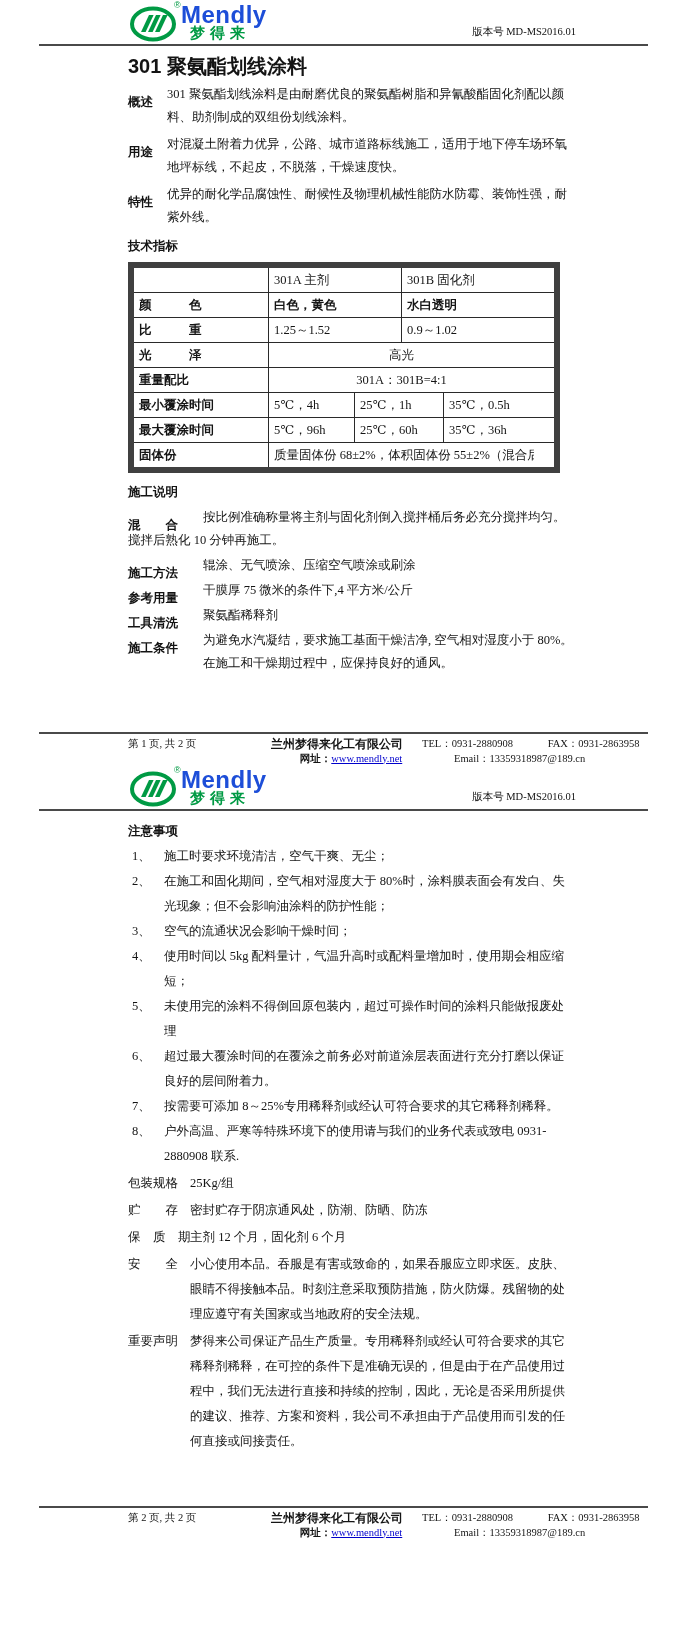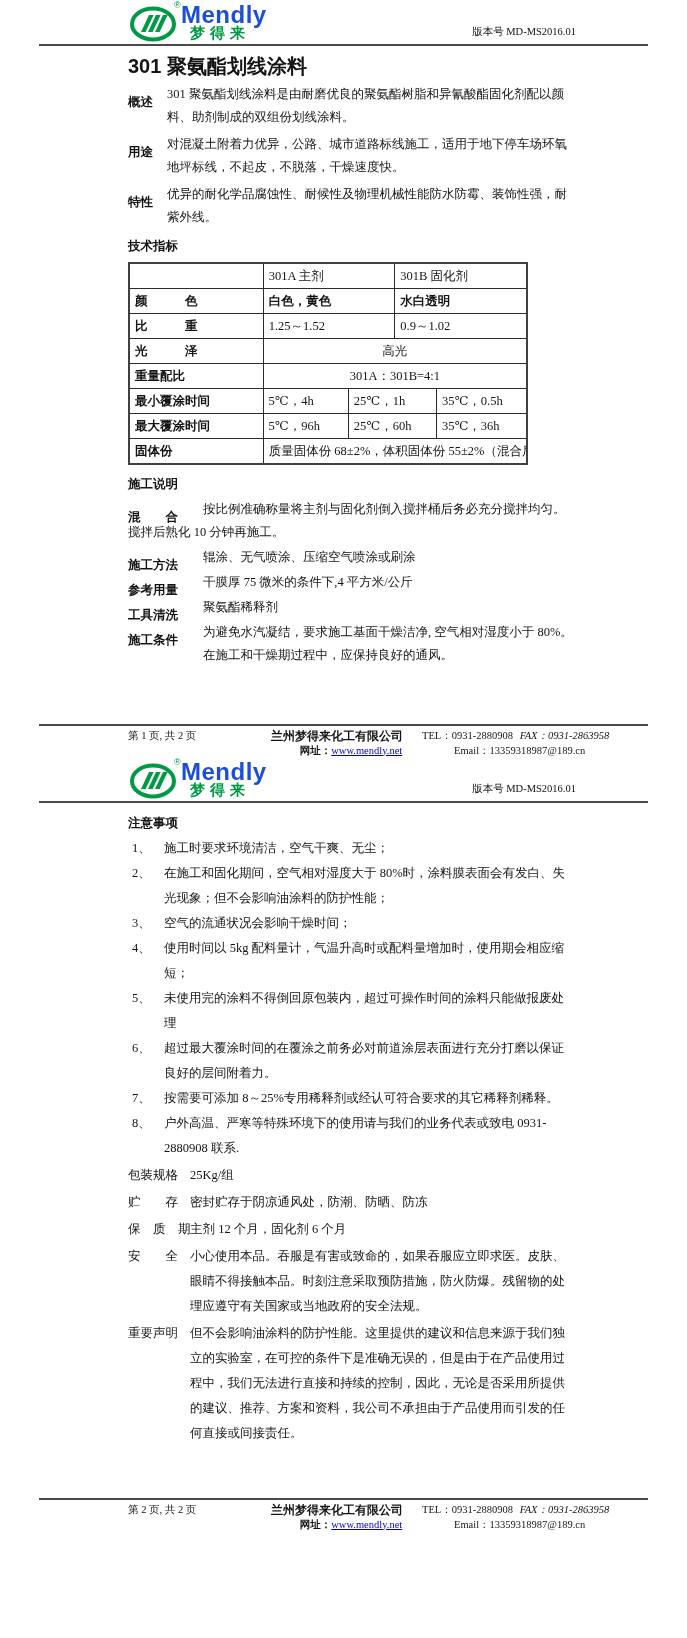--- a/index.html
+++ b/index.html
@@ -35,21 +35,21 @@
   .heading { font-family:"Liberation Sans","DejaVu Sans",sans-serif;
              font-weight:700; font-size:12.5px; line-height:23px; margin-top:6px; }
   .sec { position:relative; line-height:23px; margin-top:4px; }
   .sec .lbl { position:absolute; left:0; top:8px; font-weight:700;
               font-family:"Liberation Sans","DejaVu Sans",sans-serif; white-space:pre; }
   .o-sec { padding-left:39px; }
   .m-sec { padding-left:75px; margin-top:2px; }
   .note { line-height:23px; margin-top:0; }
 
   
-  .tech-table { width:400px; margin-top:4px; border:2px solid #404040; font-size:12.5px; }
+  .tech-table { width:432px; margin-top:4px; border:6px solid #404040; font-size:12.5px; }
   .trow { display:flex; border-top:1px solid #2a2a2a; }
   .trow:first-child { border-top:0; }
   .tcell { height:24px; display:flex; align-items:center; padding:0 5px;
            border-left:1px solid #2a2a2a; overflow:hidden; white-space:pre; }
   .tcell:first-child { border-left:0; }
   .t-lbl  { width:134px; font-weight:700;
             font-family:"Liberation Sans","DejaVu Sans",sans-serif; }
   .c-a    { width:133px; }
   .c-b    { width:133px; }
   .c-3a   { width:86px; }
@@ -64,21 +64,21 @@
   .spacer2 { height:52px; }
   .footer { margin:0 39px; border-top:2px solid #4a4a4a; padding:3px 0 2px 89px;
             display:flex; font-size:10.5px; line-height:14.5px; }
   .f-page { width:134px; }
   .f-mid  { width:150px; text-align:center; }
   .f-company { font-weight:700; font-size:12px; white-space:nowrap;text-align:center; }
   .f-web  { white-space:nowrap; }
   .f-web .wlbl { font-weight:700;padding-left:28px; }
   .f-right { flex:1; padding-left:10px; }
   .f-line1 { white-space:nowrap; }
-  .f-fax { margin-left:4px;font-style:italic; }
+  .f-fax { margin-left:32px; }
   .f-email { padding-left:32px; white-space:nowrap; }
   .link { color:#0000cc; text-decoration:underline; cursor:pointer; }
 
   
   .hdr2 { padding-top:1px; padding-bottom:2px; }
   .p2-heading { margin-top:8px; line-height:25px; }
   .item { position:relative; padding-left:36px; line-height:25px; margin-top:0; }
   .item .num { position:absolute; left:4px; top:0; }
   .l-sec { position:relative; padding-left:62px; line-height:25px; margin-top:2px; }
   .l-sec .lbl { position:absolute; left:0; top:0; font-weight:400;
@@ -295,21 +295,21 @@
         <span>主剂 12 个月，固化剂 6 个月</span>
       </div>
 
       <div class="l-sec">
         <span class="lbl">安　　全</span>
         <span>小心使用本品。吞服是有害或致命的，如果吞服应立即求医。皮肤、眼睛不得接触本品。时刻注意采取预防措施，防火防爆。残留物的处理应遵守有关国家或当地政府的安全法规。</span>
       </div>
 
       <div class="l-sec">
         <span class="lbl">重要声明</span>
-        <span>但不会影响油涂料的防护性能。这里提供的建议和信息来源于我们独立的实验室，在可控的条件下是准确无误的，但是由于在产品使用过程中，我们无法进行直接和持续的控制，因此，无论是否采用所提供的建议、推荐、方案和资料，我公司不承担由于产品使用而引发的任何直接或间接责任。</span>
+        <span>梦得来公司保证产品生产质量。专用稀释剂或经认可符合要求的其它稀释剂稀释，在可控的条件下是准确无误的，但是由于在产品使用过程中，我们无法进行直接和持续的控制，因此，无论是否采用所提供的建议、推荐、方案和资料，我公司不承担由于产品使用而引发的任何直接或间接责任。</span>
       </div>
     </div>
 
     <div class="spacer2"></div>
 
     <div class="footer">
       <div class="f-page">第 2 页, 共 2 页</div>
       <div class="f-mid">
         <div class="f-company">兰州梦得来化工有限公司</div>
         <div class="f-web">

